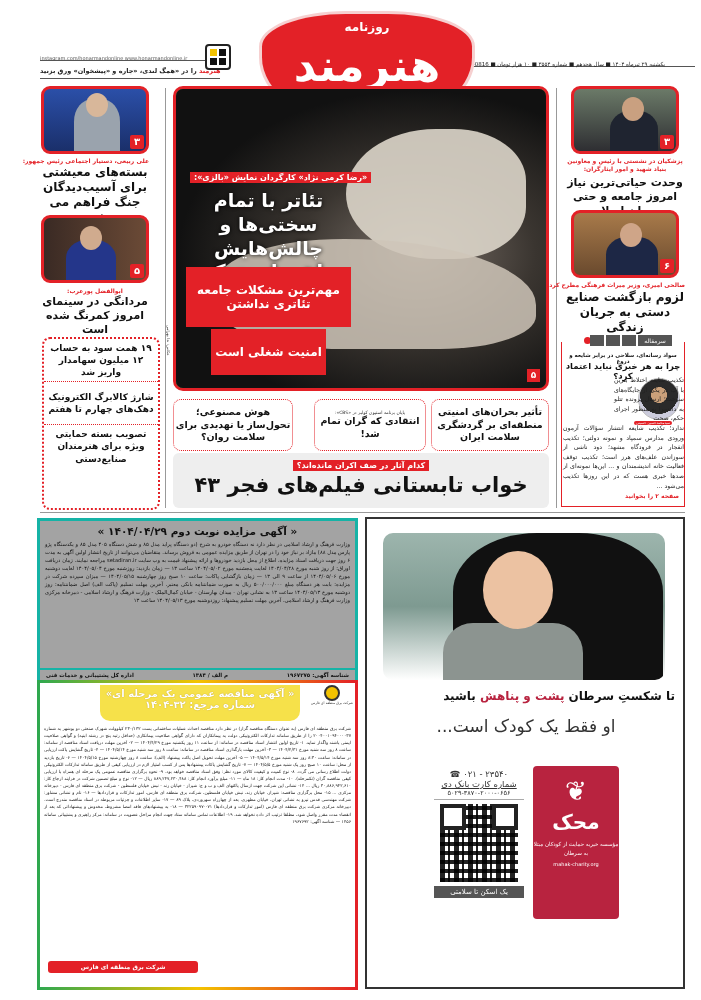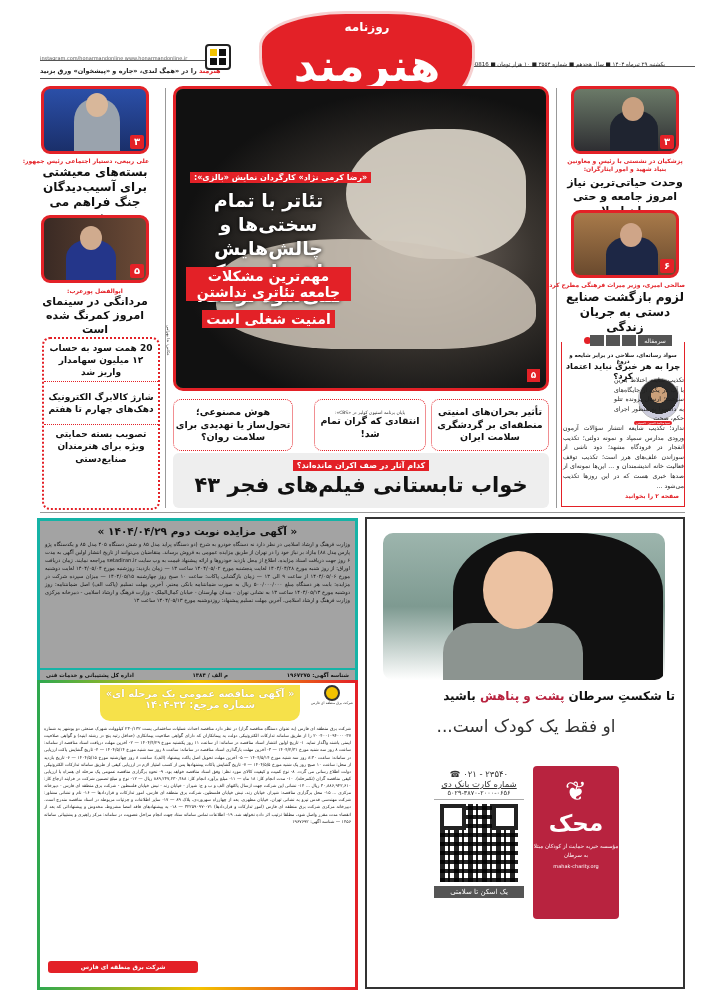--- a/index.html
+++ b/index.html
@@ -36,21 +36,21 @@
   .brief:last-child { border-bottom:none; }
 
   
   .hero { position:absolute; top:86px; left:173px; width:376px; height:305px; border:3px solid #e32127; border-radius:10px; overflow:hidden; background:#15803d; }
   .hero-bg { position:absolute; inset:0; background: radial-gradient(ellipse at 65% 55%, #7a7068 0%, #3a3530 35%, #111 70%); }
   .figure1 { position:absolute; top:40px; left:170px; width:180px; height:130px; background:#ddd6ca; border-radius:50% 40% 40% 50%; opacity:.9; }
   .figure2 { position:absolute; top:150px; left:40px; width:320px; height:110px; background:#cfc6b8; border-radius:40% 60% 30% 40%; opacity:.85; }
   .hero-kicker { position:absolute; top:83px; left:14px; background:#e32127; color:#fff; font-size:8px; font-weight:bold; padding:1px 4px; }
   .hero-title { position:absolute; top:100px; left:10px; width:165px; color:#fff; font-size:19px; font-weight:bold; text-align:center; line-height:1.25; text-shadow: 0 0 4px #000; }
   .hero-sub { position:absolute; top:178px; left:10px; width:165px; text-align:center; }
-  .hero-sub span { display:inline-block; background:#e32127; color:#fff; font-size:14px; font-weight:bold; padding:1px 4px; margin-bottom:8px; }
+  .hero-sub span { display:inline-block; background:#e32127; color:#fff; font-size:12px; font-weight:bold; padding:16px 4px; margin-bottom:2px; }
   .hero-num { position:absolute; bottom:6px; right:6px; background:#e32127; color:#fff; width:13px; height:13px; font-size:9px; text-align:center; line-height:13px; font-weight:bold; }
   .photo-credit { position:absolute; top:325px; left:166px; font-size:4px; color:#333; writing-mode:vertical-rl; }
 
   .boxlet { position:absolute; top:399px; height:52px; border:1.5px dotted #e32127; border-radius:8px; text-align:center; display:flex; flex-direction:column; justify-content:center; }
   .boxlet .t { font-size:9.5px; font-weight:bold; line-height:1.3; }
   .boxlet .k { font-size:4.5px; color:#333; }
 
   .fajr { position:absolute; top:453px; left:173px; width:376px; height:55px; background:#eeeeee; border-radius:6px; text-align:center; }
   .fajr-k { display:inline-block; margin-top:3px; background:#e32127; color:#fff; font-size:8px; font-weight:bold; padding:1px 4px; }
   .fajr-t { font-size:21px; font-weight:bold; margin-top:1px; }
@@ -90,21 +90,21 @@
   .mahak { position:absolute; top:517px; left:365px; width:320px; height:472px; border:2px solid #333; background:#fff; }
   .mahak-photo { position:absolute; top:14px; left:16px; width:282px; height:147px; border-radius:10px; background: linear-gradient(180deg, #9db5ad 0%, #7e9a91 50%, #fff 100%); overflow:hidden; }
   .mahak-woman { position:absolute; top:0; left:70px; width:210px; height:147px; background:#111; border-radius:40% 40% 0 0; }
   .mahak-child { position:absolute; top:18px; left:100px; width:70px; height:78px; border-radius:50%; background:#ecc2a2; }
   .mahak-shirt { position:absolute; top:90px; left:60px; width:140px; height:60px; background:#8c9490; border-radius:30px 30px 0 0; }
   .mahak-head1 { position:absolute; top:170px; left:10px; width:298px; text-align:right; font-size:12px; font-weight:bold; }
   .mahak-head1 .hl { color:#b8233f; }
   .mahak-head2 { position:absolute; top:197px; left:10px; width:298px; text-align:center; font-size:17px; color:#333; }
   .mahak-brand { position:absolute; top:247px; left:166px; width:86px; height:153px; background:#b8233f; border-radius:4px; color:#fff; text-align:center; }
   .mahak-brand .icon { margin-top:10px; font-size:26px; }
-  .mahak-brand .name { font-size:23px; font-weight:bold; margin-top:4px; }
+  .mahak-brand .name { font-size:20px; font-weight:bold; margin-top:4px; }
   .mahak-brand .d1 { font-size:5.5px; margin-top:6px; line-height:1.6; }
   .mahak-brand .url { font-size:5px; margin-top:3px; direction:ltr; }
   .mahak-info { position:absolute; top:250px; left:67px; width:90px; text-align:center; color:#333; }
   .mahak-phone { font-size:8.5px; direction:ltr; }
   .mahak-cardlabel { font-size:8.5px;text-decoration:underline; }
   .mahak-card { font-size:6.5px; border-bottom:1px solid #aaa; padding-bottom:2px; }
   .qr { width:78px; height:78px; margin:4px auto 0; background:
         repeating-linear-gradient(90deg, #222 0 5px, #fff 5px 8px, #222 8px 10px, #fff 10px 14px),
         repeating-linear-gradient(0deg, #222 0 4px, #fff 4px 9px); background-blend-mode: multiply; position:relative; }
   .qr::before, .qr::after { content:""; position:absolute; width:18px; height:18px; border:4px solid #222; background:#fff; }
@@ -148,21 +148,21 @@
 
 <div class="card" style="top:215px; left:41px; width:108px; height:68px; background:linear-gradient(90deg,#3a2a24,#6b4a36);">
   <div class="abs" style="top:22px; left:22px; width:50px; height:46px; background:#24368a; border-radius:40% 40% 0 0;"></div>
   <div class="abs" style="top:8px; left:36px; width:22px; height:24px; background:#d0ab8e; border-radius:50%;"></div>
   <div class="num-badge">۵</div>
 </div>
 <div class="kicker" style="top:287px; left:41px; width:108px;">ابوالفضل پورعرب:</div>
 <div class="headline" style="top:295px; left:41px; width:108px; font-size:11px;">مردانگی در سینمای امروز کمرنگ شده است</div>
 
 <div class="briefs">
-  <div class="brief">20 همت سود به حساب ۱۲ میلیون سهامدار واریز شد</div>
+  <div class="brief">۱۹ همت سود به حساب ۱۲ میلیون سهامدار واریز شد</div>
   <div class="brief">شارژ کالابرگ الکترونیک دهک‌های چهارم تا هفتم</div>
   <div class="brief">تصویب بسته حمایتی ویژه برای هنرمندان صنایع‌دستی</div>
 </div>
 
 <div class="hero">
   <div class="hero-bg"></div>
   <div class="figure1"></div>
   <div class="figure2"></div>
   <div class="hero-kicker">«رضا کرمی نژاد» کارگردان نمایش «بالزی»:</div>
   <div class="hero-title">تئاتر با تمام سختی‌ها و چالش‌هایش راهی است که نمی‌شود نرفت!</div>

